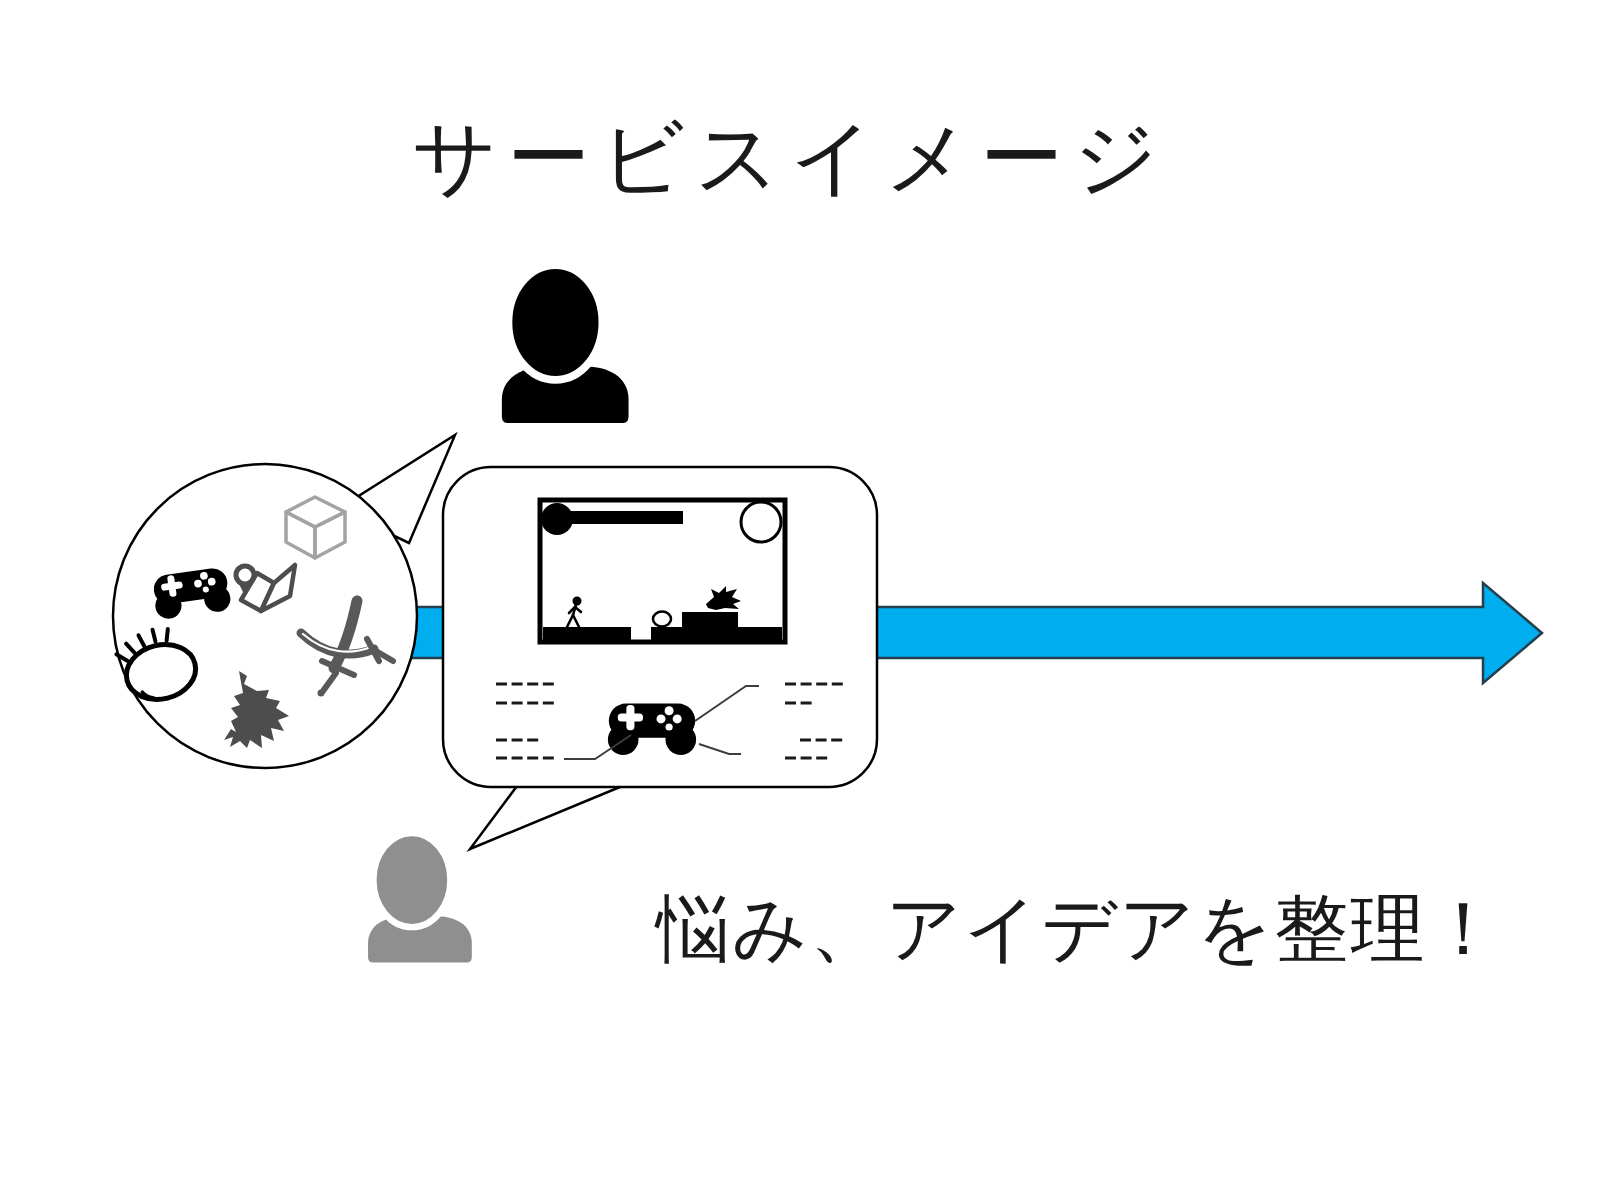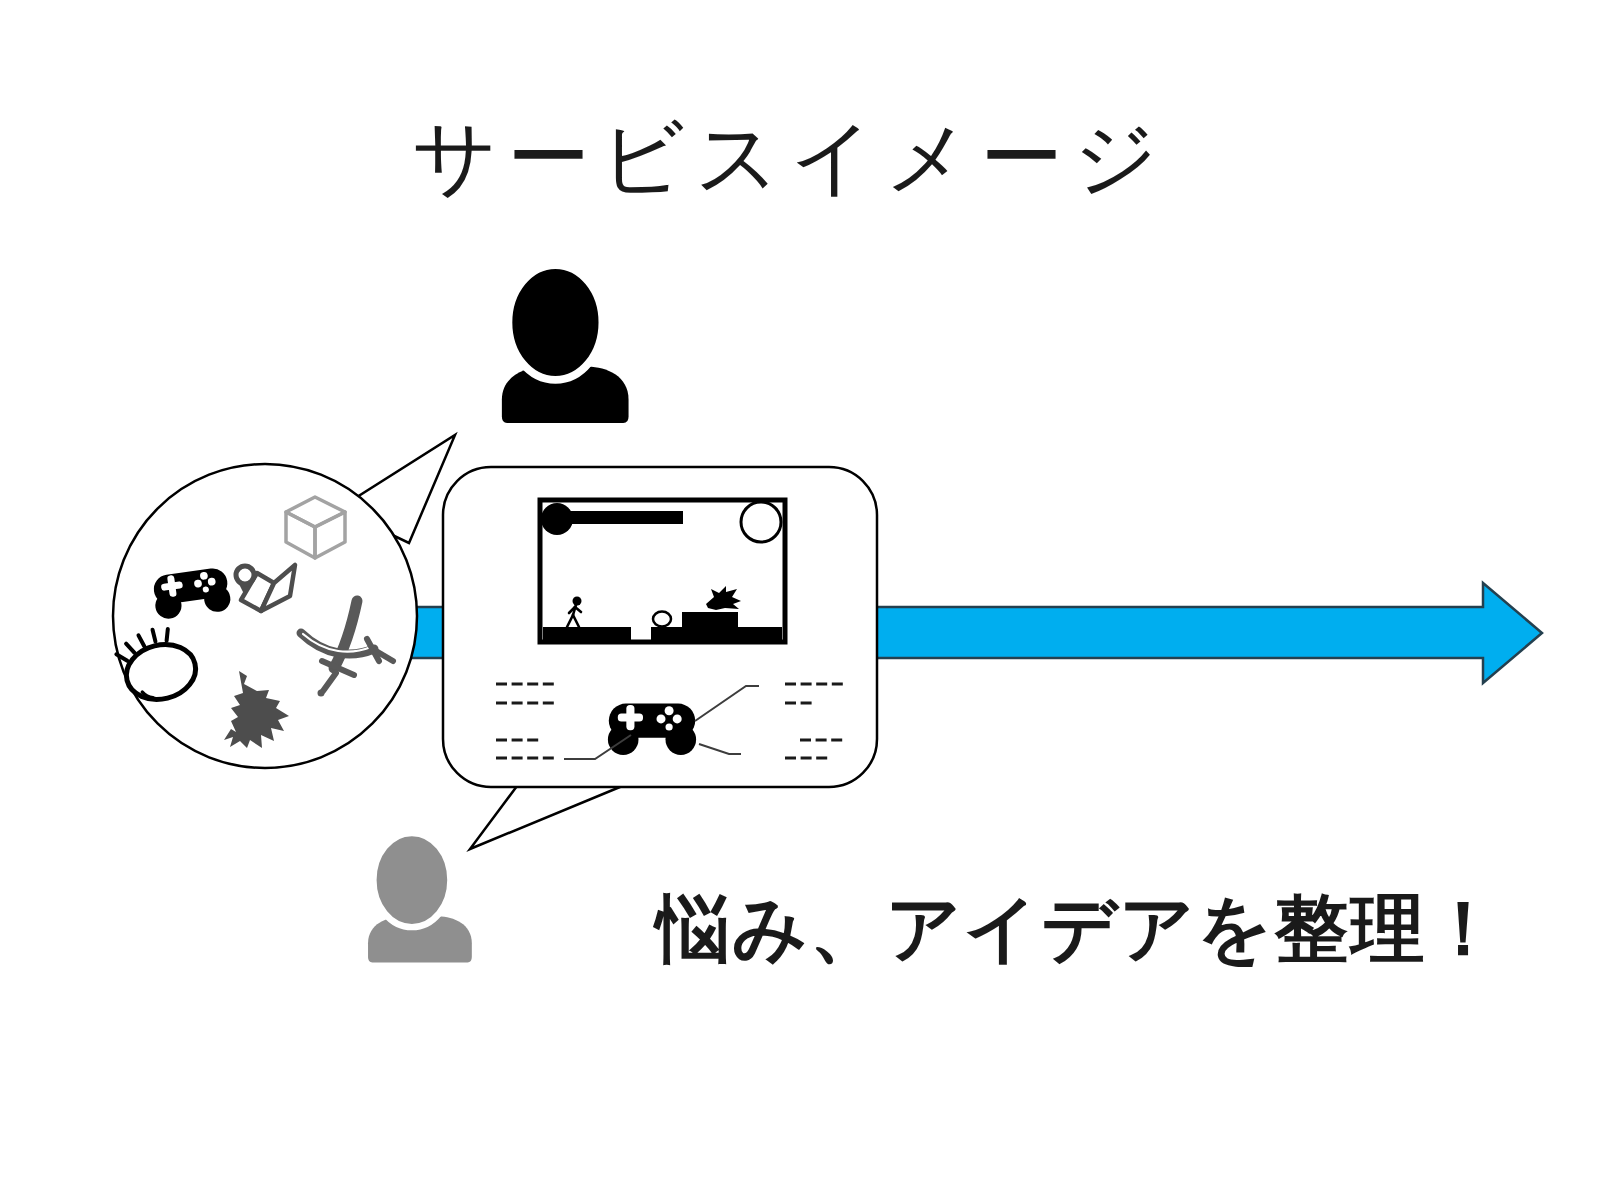--- a/index.html
+++ b/index.html
@@ -15,21 +15,21 @@
   }
   *{margin:0;padding:0;box-sizing:border-box;}
   html,body{width:1600px;height:1200px;background:var(--bg);overflow:hidden;
     font-family:"DejaVu Sans","Liberation Sans",sans-serif;color:var(--ink);}
   .slide{position:relative;width:1600px;height:876px;background:var(--bg);}
   svg.scene{position:absolute;left:0;top:0;width:1600px;height:1200px;}
 
   .txt{position:absolute;white-space:nowrap;color:var(--ink);line-height:1.1;}
   .title{left:390px;top:112px;width:800px;text-align:center;font-size:83px;letter-spacing:10px;font-weight:500;}
   .arrow-label{left:1132px;top:496px;font-size:55px;letter-spacing:4px;font-weight:400;}
-  .bottom-label{left:656px;top:888px;font-size:74px;font-weight:bold;letter-spacing:2px;}
+  .bottom-label{left:656px;top:888px;font-size:74px;font-weight:normal;letter-spacing:2px;}
 
   
   .arrow{fill:var(--arrow-fill);stroke:var(--arrow-stroke);stroke-width:2.5;}
   .bubble{fill:#fff;stroke:#000;stroke-width:2.5;}
   .note-dash{stroke:var(--ink);stroke-width:3.2;stroke-dasharray:11 4.6;fill:none;}
   .callout{stroke:#3d3d3d;stroke-width:2;fill:none;}
   .black-fill{fill:#000;}
   .screen-stroke{fill:#fff;stroke:#000;}
 </style>
 </head>

